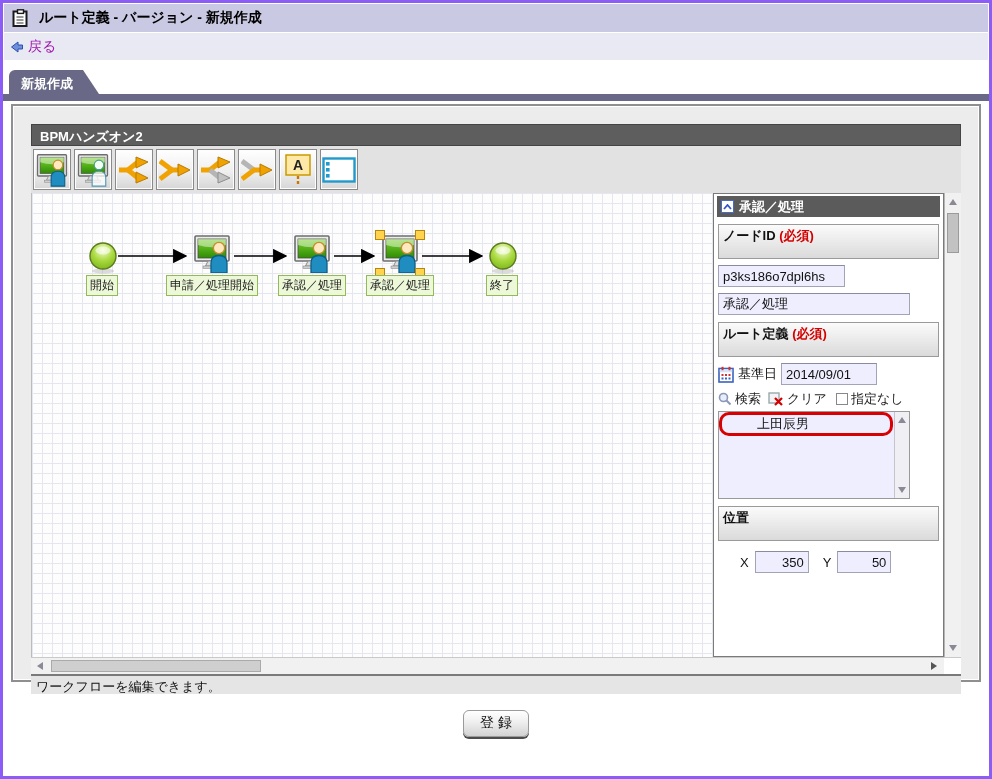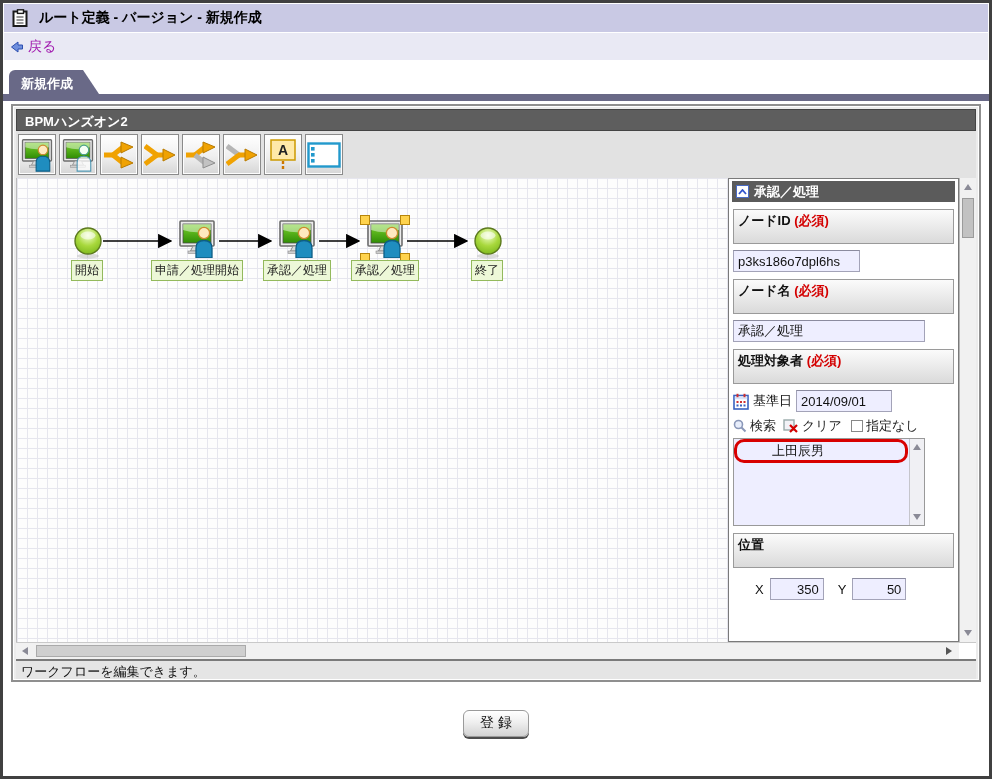--- a/index.html
+++ b/index.html
@@ -1,33 +1,33 @@
 <!DOCTYPE html>
 <html><head>
 <meta charset="utf-8">
 <style>
   * { margin:0; padding:0; box-sizing:border-box; }
   html,body { background:#fff; }
   body { font-family:"Liberation Sans","DejaVu Sans",sans-serif; color:#111; }
-  .page { width:992px; height:779px; border:3px solid #404040; background:#fff; position:relative; overflow:hidden; }
+  .page { width:992px; height:779px; border:3px solid #8b5cf6; background:#fff; position:relative; overflow:hidden; }
 
   
   .titlebar { height:28px; background:#c9c9e4; display:flex; align-items:center; gap:10px; padding:0 8px; margin:1px 1px 0 1px; }
   .titlebar .win-title { font-size:14px; font-weight:bold; color:#000; }
   .backbar { height:27px; background:#e9e9f4; display:flex; align-items:center; gap:4px; padding:0 6px; margin:1px 1px 0 1px; }
   .back-link { display:flex; align-items:center; gap:3px; color:#a21caf; font-size:14px; cursor:pointer; }
 
   
   .tabrow { margin:10px 0 0 6px; height:24px; position:relative; }
   .tab { position:absolute; left:0; top:0; height:24px; background:#696987; color:#fff; font-size:13px; font-weight:bold;
          padding:5px 26px 0 12px; clip-path:polygon(0 0, calc(100% - 16px) 0, 100% 100%, 0 100%); border-top-left-radius:6px; }
   .tabline { height:7px; background:#696987; }
 
   
-  .frame { margin:3px 8px 0 8px; height:578px; border:2px solid #8f8f8f; background:#ececec; box-shadow:inset 0 0 0 1px #fff; padding:3px; }
+  .frame { margin:3px 8px 0 8px; height:578px; border:2px solid #8f8f8f; background:#ececec; box-shadow:inset 0 0 0 1px #fff; padding:18px; }
   .ed-header { height:22px; background:#5e5e5e; border:1px solid #444; color:#fff; font-size:13px; font-weight:bold; padding:3px 0 0 8px; }
   .toolbar { height:47px; background:#e2e2e2; display:flex; align-items:center; gap:3px; padding:0 2px; }
   .tbtn { width:38px; height:41px; background:linear-gradient(#ffffff,#efefef 55%,#d6d6d6); border:1px solid #8a8a8a;
           box-shadow:inset 0 0 0 1px #fdfdfd; display:flex; align-items:center; justify-content:center; cursor:pointer; }
 
   
   .content { display:flex; height:464px; background:#fff; }
   .canvas { flex:1; position:relative; background-color:#fdfdfd; overflow:hidden;
             background-image:linear-gradient(to right,#e6e6ee 1px,transparent 1px),linear-gradient(to bottom,#e6e6ee 1px,transparent 1px);
             background-size:10px 10px; border-left:1px solid #bbb; }
@@ -290,30 +290,26 @@
         </div>
 
         <div class="sec-bar">
           <span>ノードID</span>
           <span class="req">(必須)</span>
         </div>
         <div class="row">
           <input class="txt" style="width: 127px;" value="p3ks186o7dpl6hs">
         </div>
 
-        <div class="sec-bar">
-          <span>ノード名</span>
-          <span class="req">(必須)</span>
-        </div>
         <div class="row">
           <input class="txt" style="width: 192px;" value="承認／処理">
         </div>
 
         <div class="sec-bar">
-          <span>処理対象者</span>
+          <span>ルート定義</span>
           <span class="req">(必須)</span>
         </div>
         <div class="row">
           <svg width="16" height="17">
             <rect x="1" y="2.5" width="14" height="13.5" fill="#fff" stroke="#3a62c0" stroke-width="1.6"></rect>
             <rect x="1.8" y="3.3" width="12.4" height="3" fill="#d9e1f7"></rect>
             <rect x="3.5" y="0.8" width="2" height="3.4" fill="#cf3030"></rect>
             <rect x="10.5" y="0.8" width="2" height="3.4" fill="#cf3030"></rect>
             <g fill="#cf3030">
                 <rect x="3.5" y="8" width="2" height="2"></rect>

